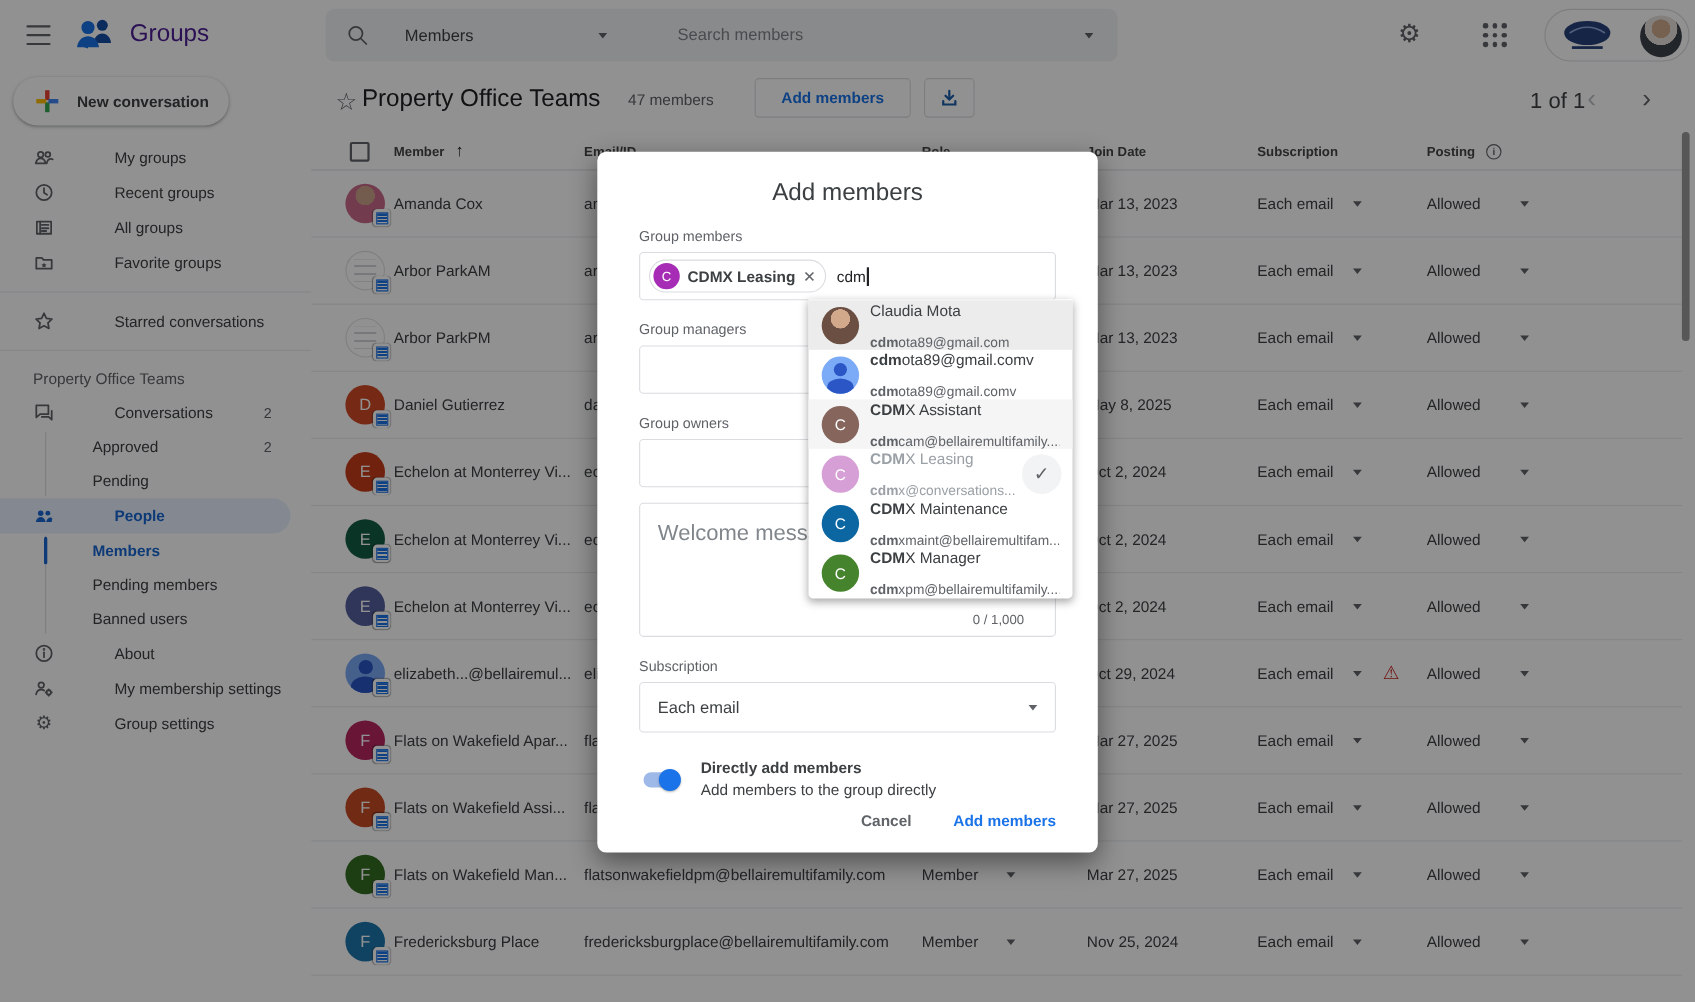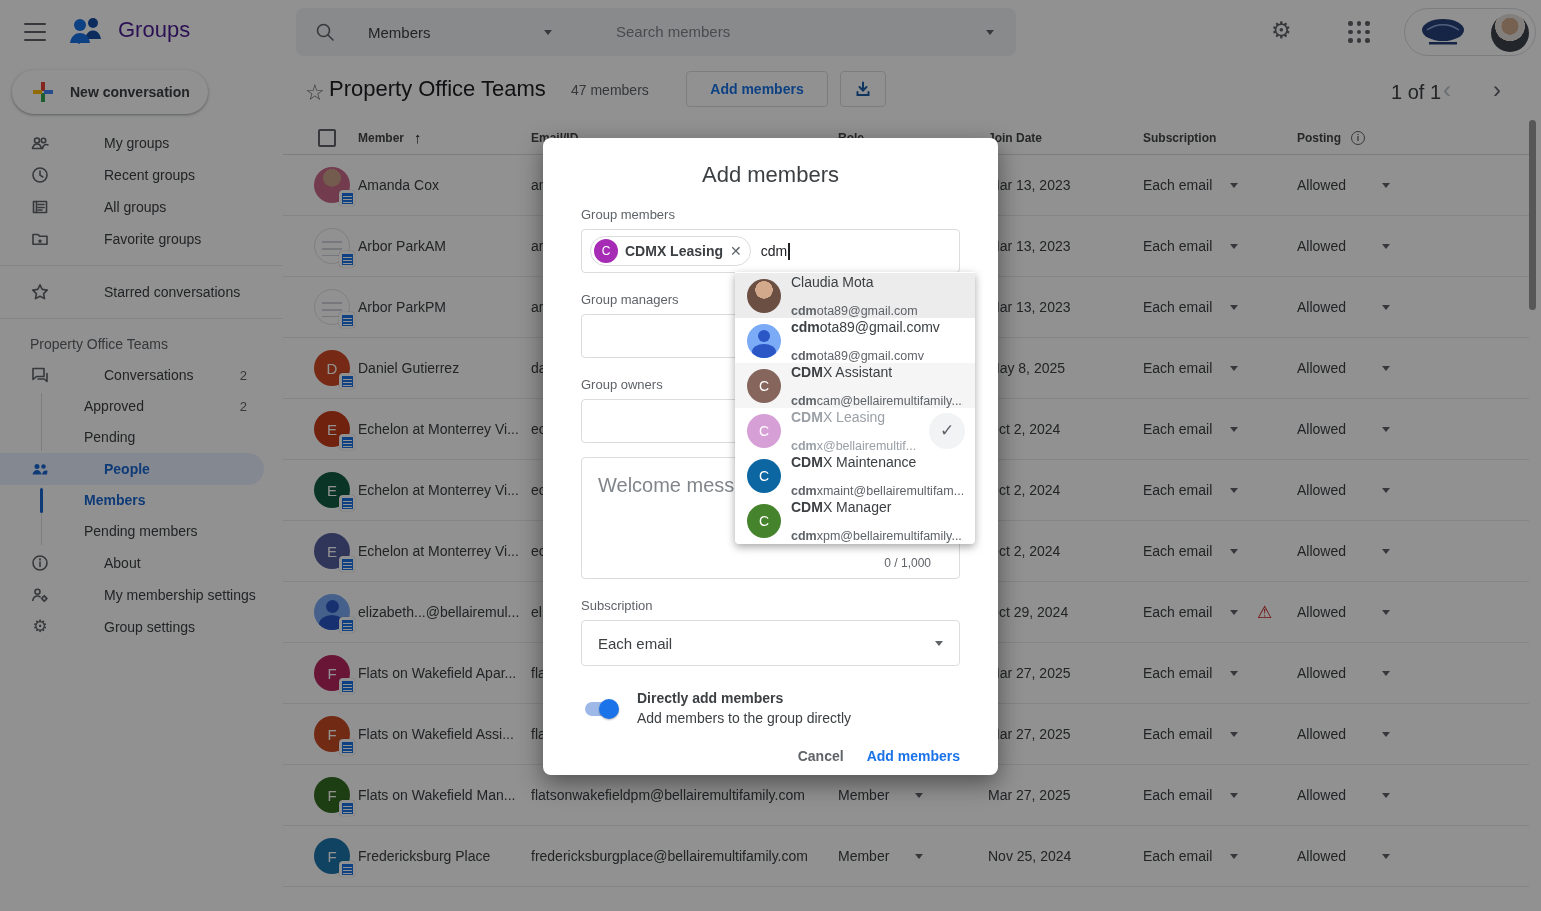--- a/index.html
+++ b/index.html
@@ -105,21 +105,21 @@
   .welcome .ph{font-size:20px;color:#80868b;}
   .counter{position:absolute;right:28px;bottom:8px;font-size:12px;color:#5f6368;}
   .select{position:relative;height:46px;border:1px solid #dadce0;border-radius:4px;display:flex;align-items:center;padding:0 16px;font-size:15px;color:#3c4043;cursor:pointer;}
   .select .caret{position:absolute;right:16px;}
   .toggle-row{display:flex;margin-top:24px;align-items:flex-start;}
   .switch{position:relative;width:30px;height:14px;border-radius:7px;background:#9eb9e8;margin:12px 0 0 4px;flex:none;cursor:pointer;}
   .switch::after{content:"";position:absolute;right:-4px;top:-3px;width:20px;height:20px;border-radius:50%;background:#1a73e8;box-shadow:0 1px 2px rgba(0,0,0,.3);}
   .toggle-text{margin-left:22px;}
   .tt1{font-size:14px;font-weight:700;color:#3c4043;}
   .tt2{font-size:14px;color:#3c4043;margin-top:4px;}
-  .m-actions{display:flex;justify-content:flex-end;gap:23px;margin-top:22px;font-size:14px;font-weight:700;}
+  .m-actions{display:flex;justify-content:flex-end;gap:38px;margin-top:12px;font-size:14px;font-weight:700;}
   .btn-cancel{color:#5f6368;cursor:pointer;}
   .btn-submit{color:#1a73e8;cursor:pointer;}
 
   
   .dropdown{position:absolute;left:192px;top:134px;width:240px;background:#fff;z-index:30;border-radius:0 0 4px 4px;
      box-shadow:0 3px 8px rgba(0,0,0,.35);padding:1px 0;}
   .sg{height:45px;display:flex;align-items:center;gap:10px;padding:0 12px;cursor:pointer;position:relative;}
   .sg.hov1{background:#ececec;}
   .sg.hov2{background:#f5f5f5;}
   .sg-av{width:34px;height:34px;border-radius:50%;flex:none;color:#fff;font-size:14px;display:flex;align-items:center;justify-content:center;}
@@ -269,20 +269,23 @@
           </svg>
         <span class="lbl">People</span>
       </div>
       <div class="sub-wrap">
         <div class="sub-item sub-active">
           <span>Members</span>
         </div>
         <div class="sub-item">
           <span>Pending members</span>
         </div>
+        <div class="sub-item">
+          <span>Banned users</span>
+        </div>
       </div>
       <div class="nav-item">
         <svg class="ic ln" viewBox="0 0 20 20">
             <circle cx="10" cy="10" r="7"></circle>
             <line x1="10" y1="9" x2="10" y2="13.5"></line>
             <circle cx="10" cy="6.4" r=".4" fill="#5f6368"></circle>
           </svg>
         <span class="lbl">About</span>
       </div>
       <div class="nav-item">
@@ -697,21 +700,21 @@
         <div class="sg-av" style="background: rgb(133, 101, 92);">C</div>
         <div class="sg-txt">
           <div class="sg-name"><span class="b">CDM</span><span>X Assistant</span></div>
           <div class="sg-mail"><span class="b">cdm</span><span>cam@bellairemultifamily....</span></div>
         </div>
       </div>
       <div class="sg disabled">
         <div class="sg-av" style="background: rgb(214, 159, 214);">C</div>
         <div class="sg-txt">
           <div class="sg-name"><span class="b">CDM</span><span>X Leasing</span></div>
-          <div class="sg-mail"><span class="b">cdm</span><span>x@bellairemultif...</span></div>
+          <div class="sg-mail"><span class="b">cdm</span><span>x@conversations...</span></div>
         </div>
         <span class="check-circle">✓</span>
       </div>
       <div class="sg">
         <div class="sg-av" style="background: rgb(11, 102, 162);">C</div>
         <div class="sg-txt">
           <div class="sg-name"><span class="b">CDM</span><span>X Maintenance</span></div>
           <div class="sg-mail"><span class="b">cdm</span><span>xmaint@bellairemultifam...</span></div>
         </div>
       </div>

